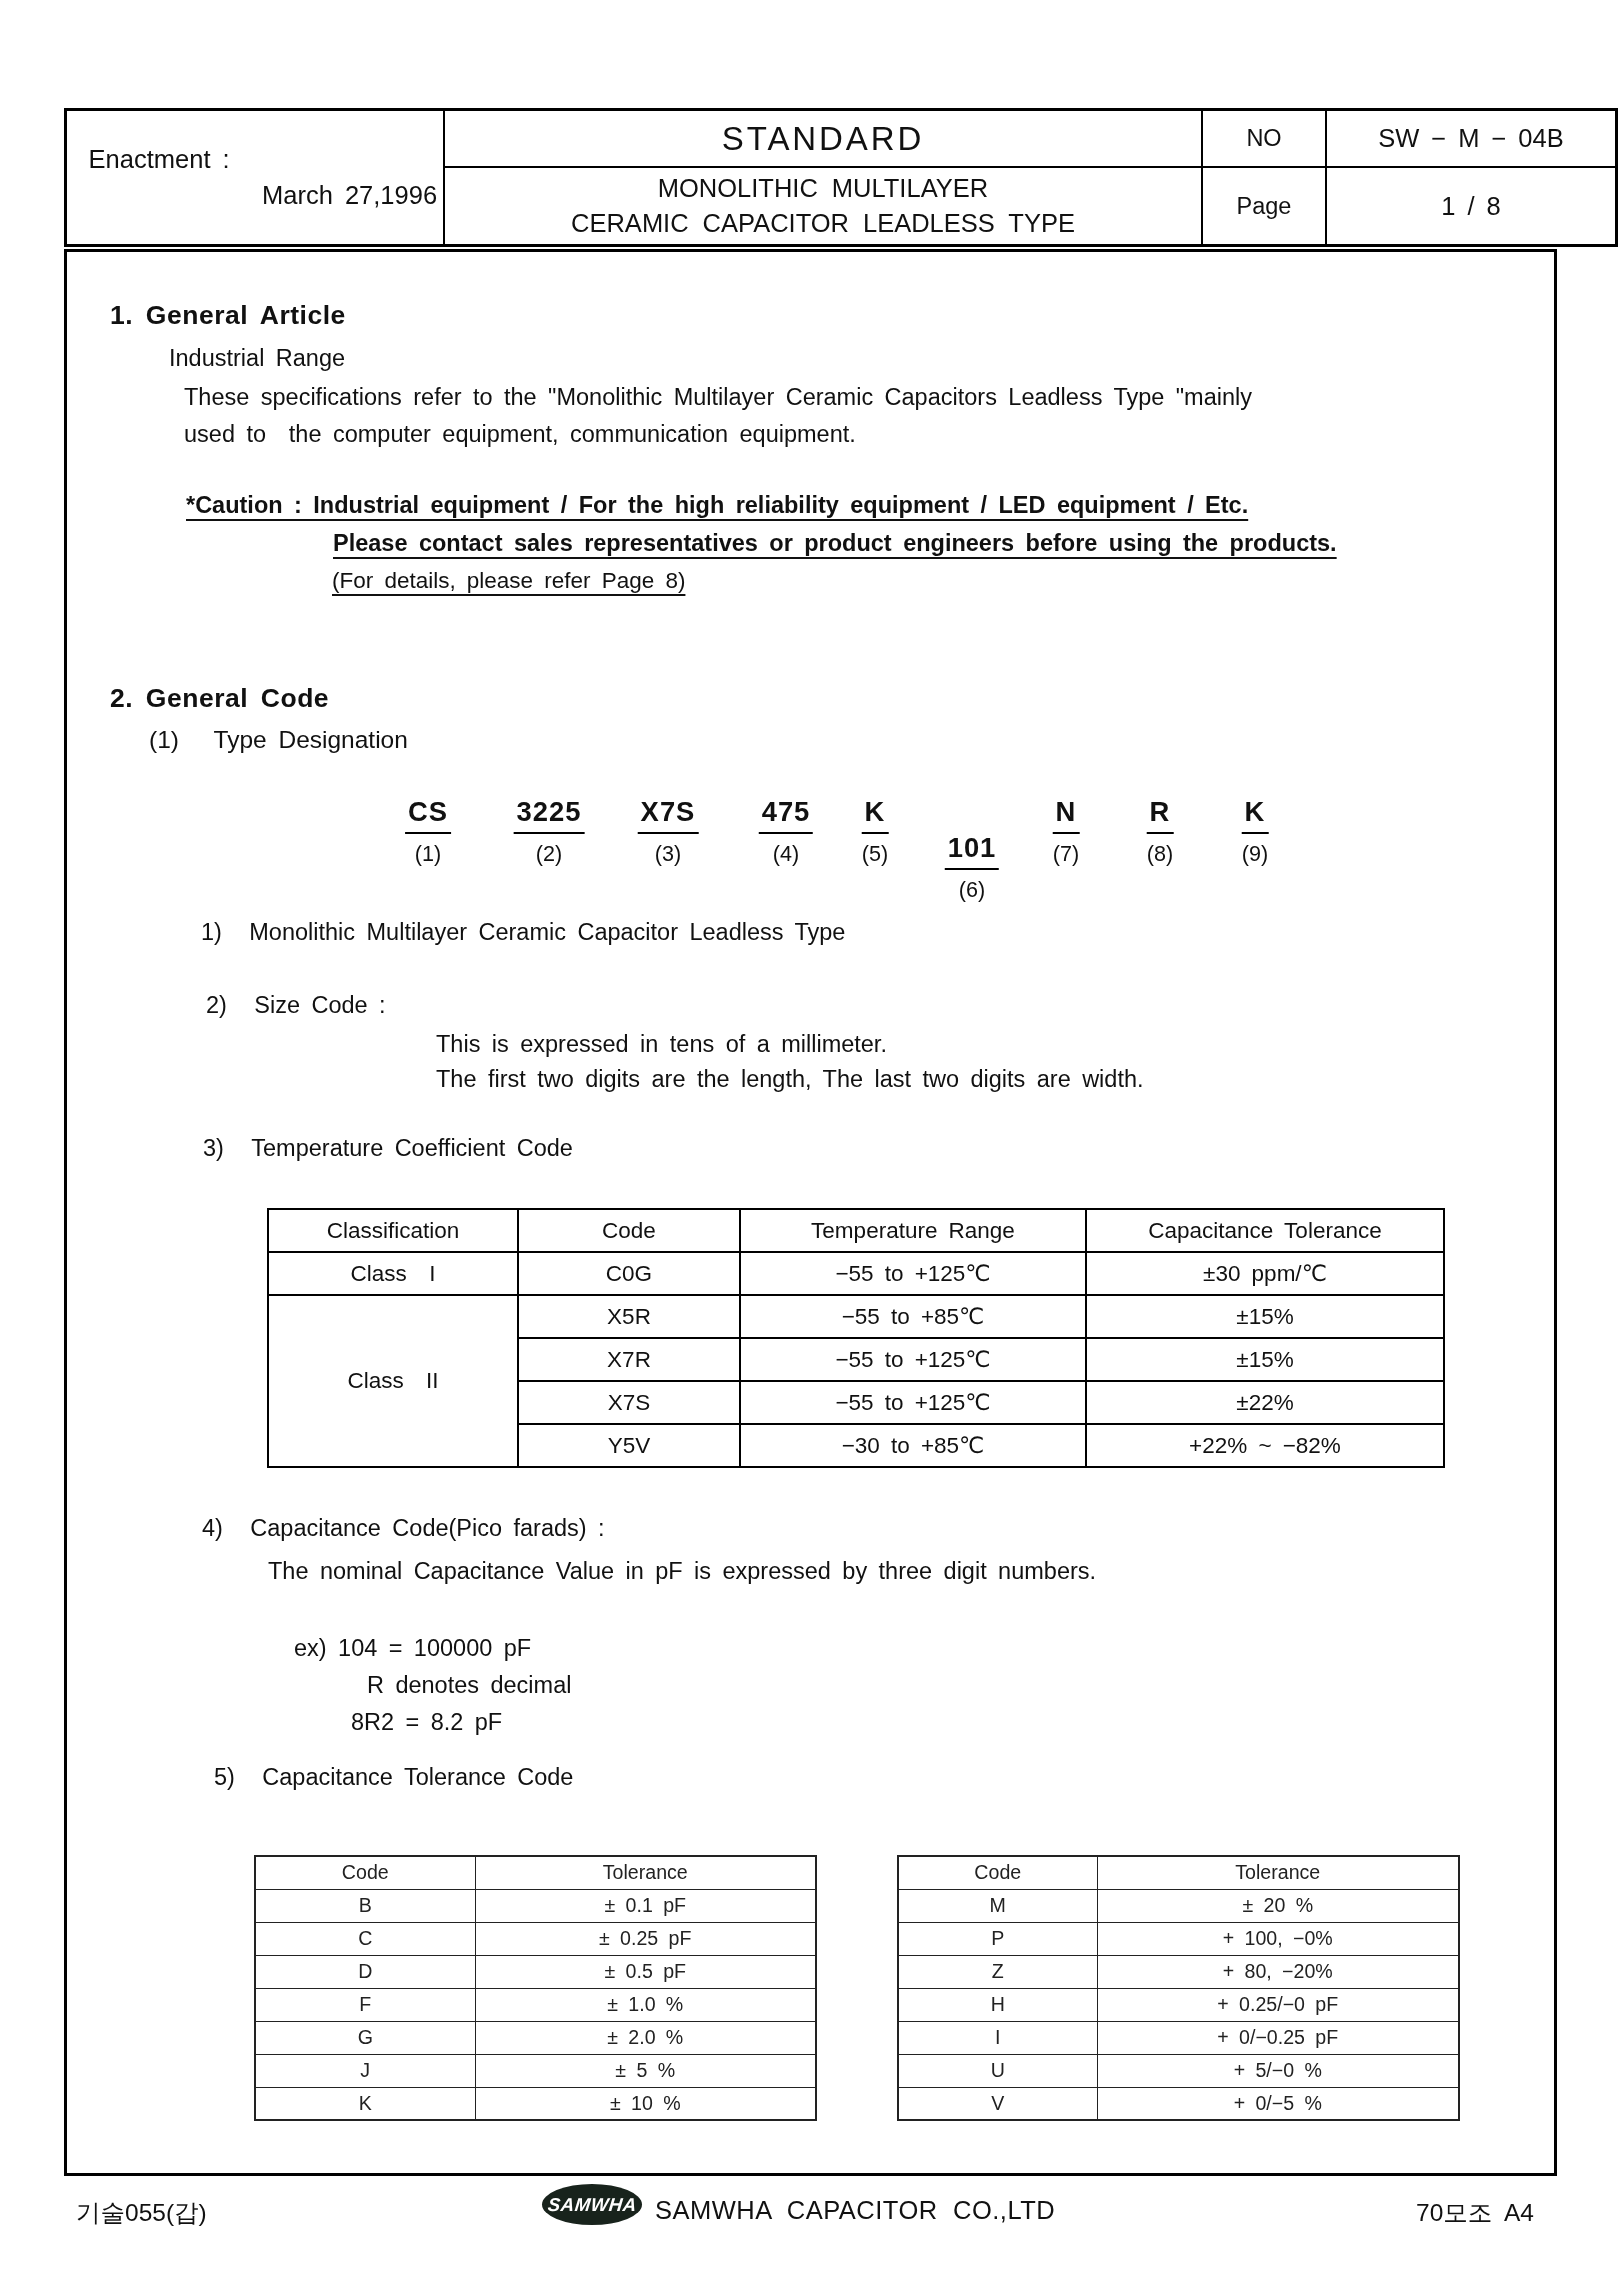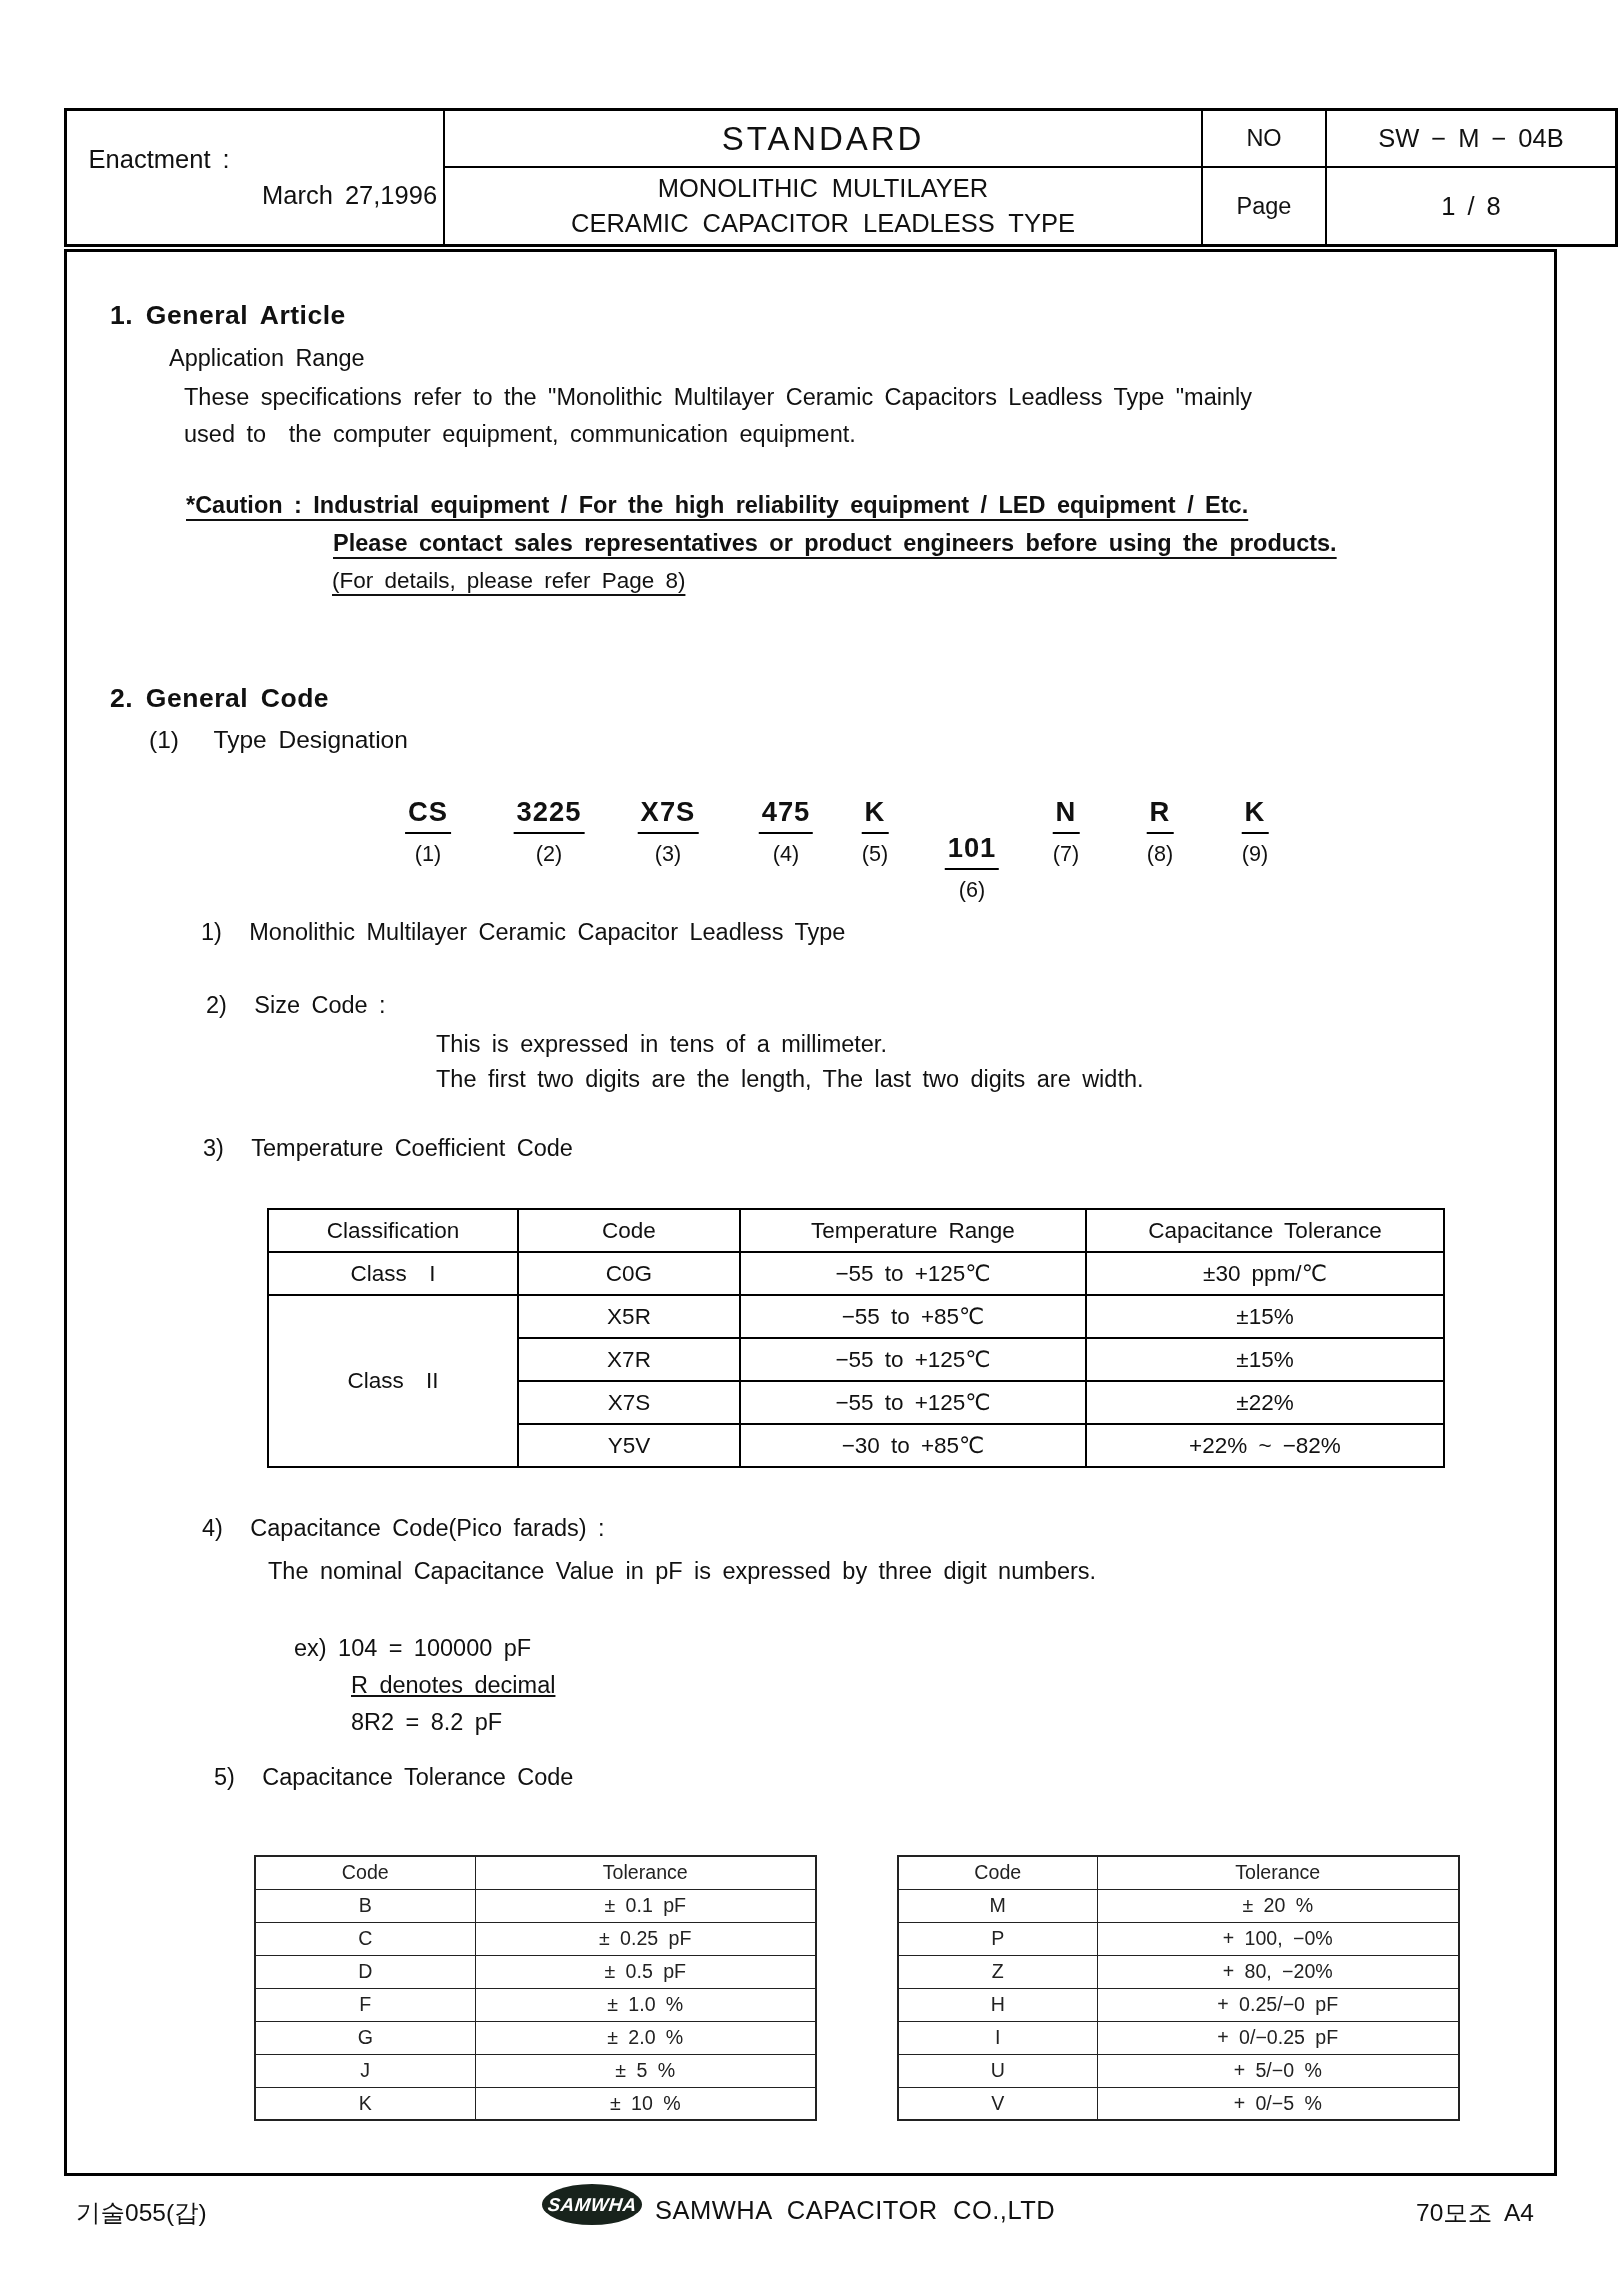--- a/index.html
+++ b/index.html
@@ -94,21 +94,21 @@
     </div>
     <div class="hcell cell-nolab pre">NO</div>
     <div class="hcell cell-noval pre">SW − M − 04B</div>
     <div class="hcell cell-pagelab pre">Page</div>
     <div class="hcell cell-pageval pre">1 / 8</div>
   </div>
 
   <div class="content-box"></div>
 
   <div class="abs h-sec pre" style="left:110px;top:300px;">1. General Article</div>
-  <div class="abs t24 pre" style="left:169px;top:345px;">Application Range</div>
+  <div class="abs t24 pre" style="left:169px;top:345px;">Industrial Range</div>
   <div class="abs t24 pre" style="left:184px;top:384px;">These specifications refer to the "Monolithic Multilayer Ceramic Capacitors Leadless Type "mainly</div>
   <div class="abs t24 pre" style="left:184px;top:421px;">used to  the computer equipment, communication equipment.</div>
 
   <div class="abs caution-line pre" style="left:186px;top:492px;">*Caution : Industrial equipment / For the high reliability equipment / LED equipment / Etc.</div>
   <div class="abs caution-line pre" style="left:333px;top:530px;">Please contact sales representatives or product engineers before using the products.</div>
   <div class="abs caution-line normal pre" style="left:332px;top:568px;">(For details, please refer Page 8)</div>
 
   <div class="abs h-sec pre" style="left:110px;top:683px;">2. General Code</div>
   <div class="abs pre" style="left:149px;top:726px;font-size:24.5px;">(1)   Type Designation</div>
 
@@ -207,21 +207,21 @@
       <td class="pre">+22% ~ −82%</td>
     </tr>
   </tbody>
     </table>
 
   <div class="abs t24 num-item" style="left:202px;top:1515px;">
     <span class="lab pre">4)</span><span class="txt pre">Capacitance Code(Pico farads) :</span>
   </div>
   <div class="abs t24 pre" style="left:268px;top:1558px;">The nominal Capacitance Value in pF is expressed by three digit numbers.</div>
   <div class="abs t24 pre" style="left:294px;top:1635px;">ex) 104 = 100000 pF</div>
-  <div class="abs t24 pre" style="left:351px;top:1672px;text-decoration:underline;">R denotes decimal</div>
+  <div class="abs t24 pre" style="left:367px;top:1672px;">R denotes decimal</div>
   <div class="abs t24 pre" style="left:351px;top:1709px;">8R2 = 8.2 pF</div>
 
   <div class="abs t24 num-item" style="left:214px;top:1764px;">
     <span class="lab pre">5)</span><span class="txt pre">Capacitance Tolerance Code</span>
   </div>
 
   <table class="toltable abs" style="left:254px;top:1855px;width:561px;">
     <colgroup>
         <col style="width:220px">
         <col style="width:341px">

